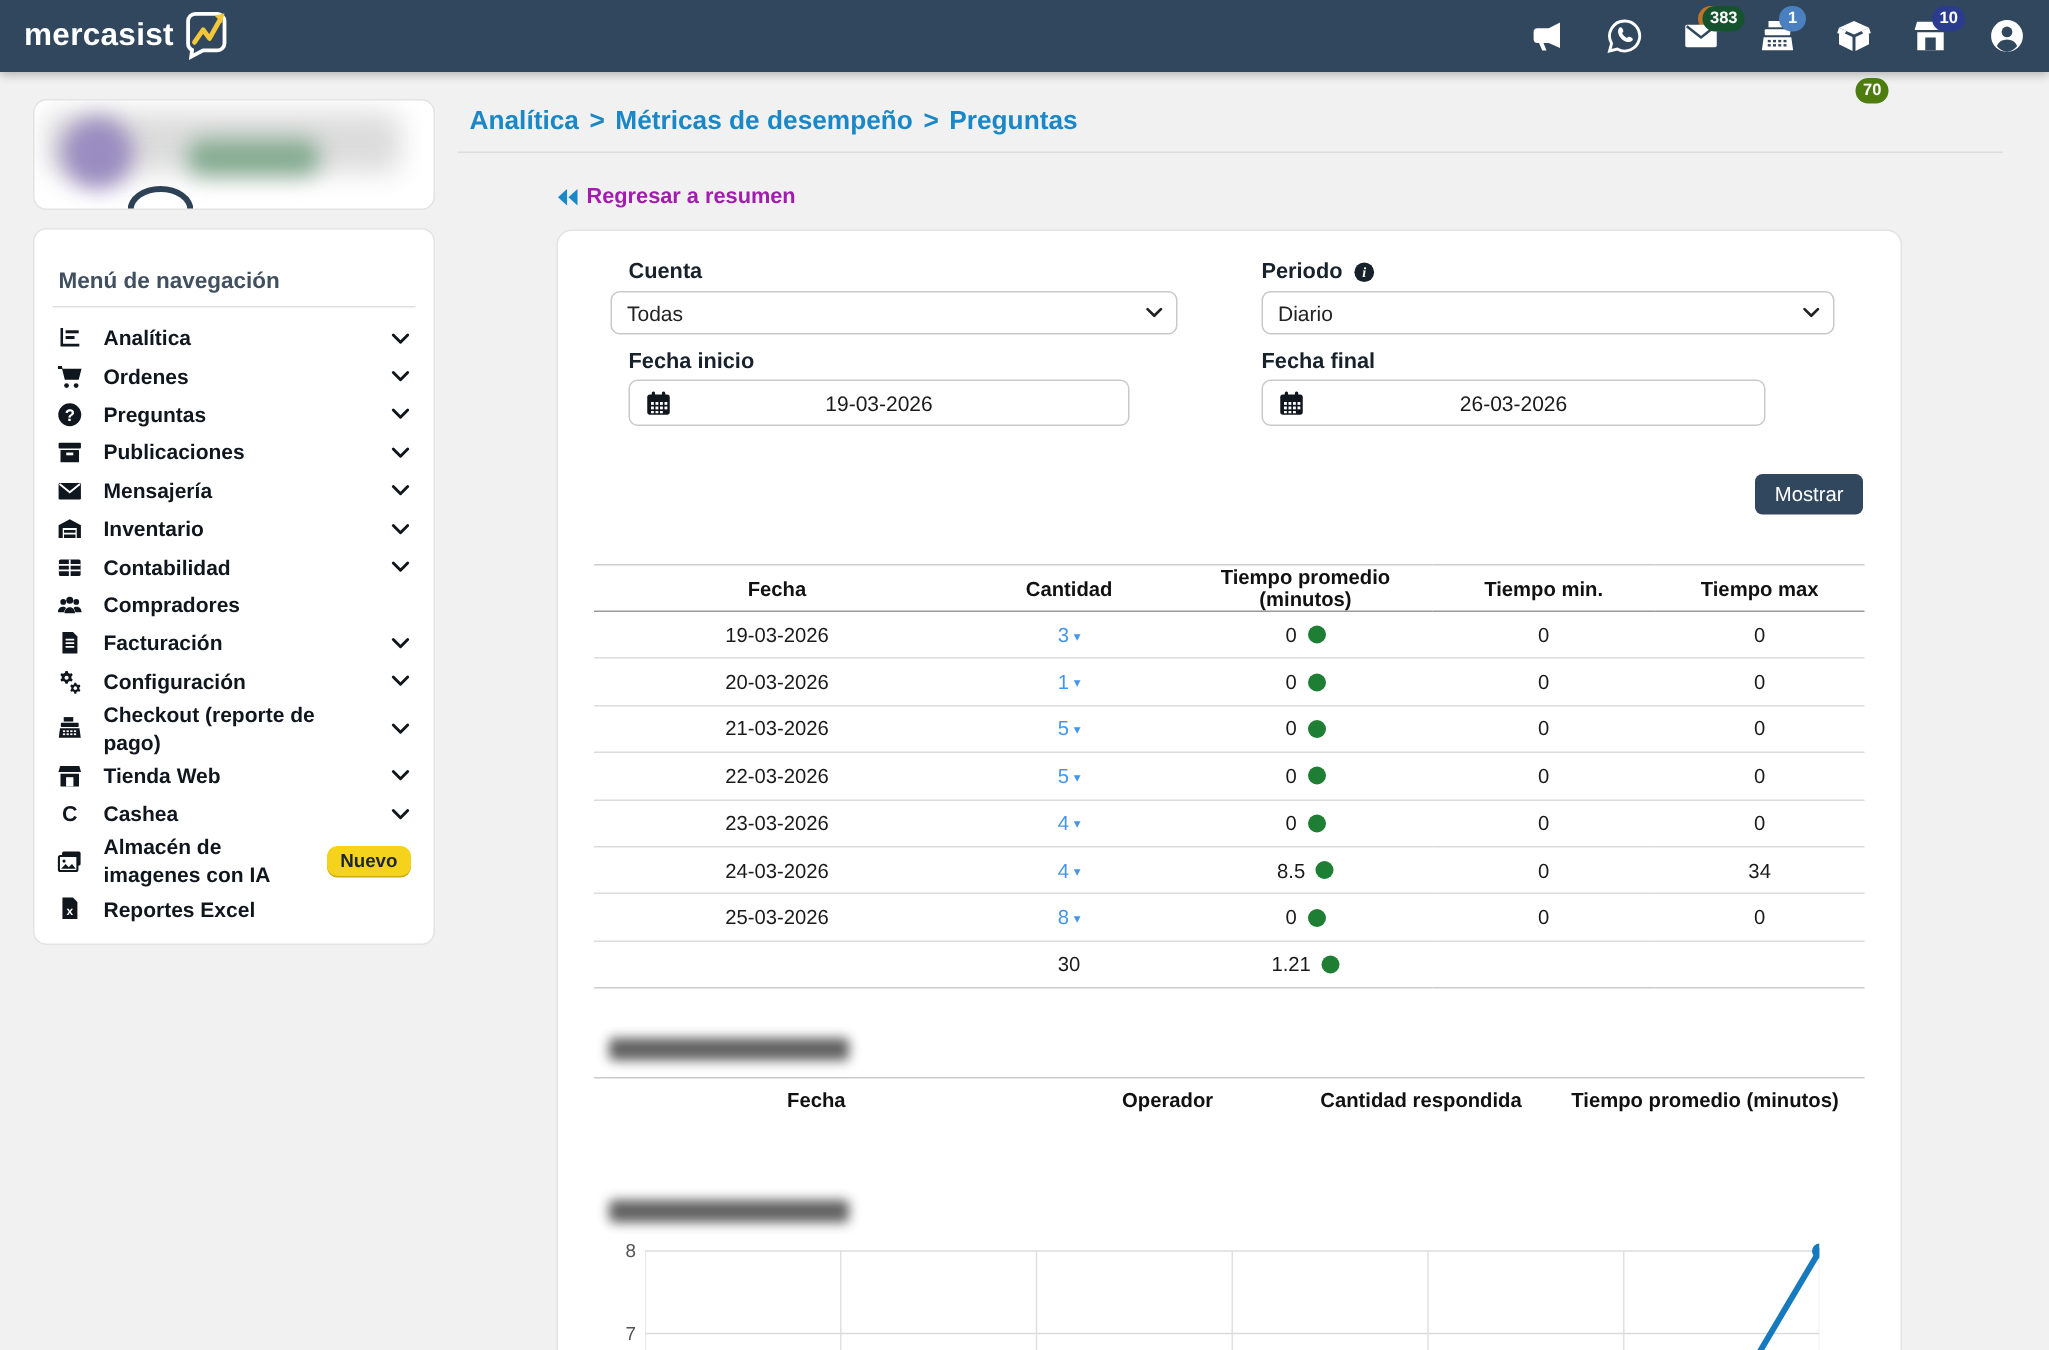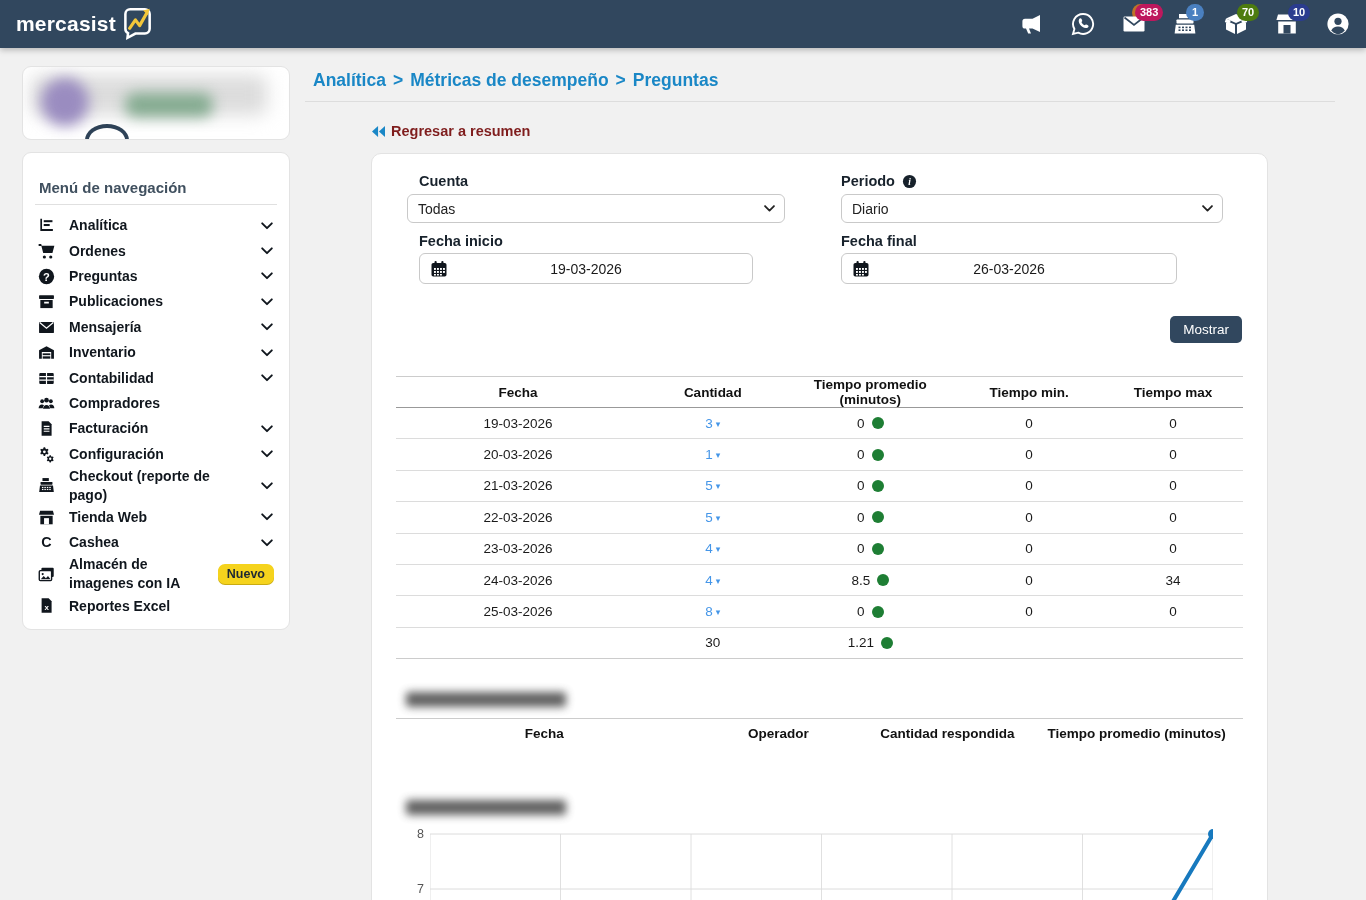--- a/index.html
+++ b/index.html
@@ -39,21 +39,21 @@
   .menu-item .mi-label{flex:1;font-size:14px;font-weight:bold;line-height:1.35;}
   .menu-item .mi-chevron{width:14px;height:14px;color:#10161d;}
   .menu-item .mi-chevron svg{width:14px;height:14px;display:block;}
   .badge-nuevo{background:#f5d31d;color:#1d2733;font-size:12.5px;font-weight:bold;
     border-radius:7px;padding:3px 9px;box-shadow:0 1px 0 #c9ab12;}
   
   .breadcrumb{position:absolute;left:313px;top:70px;font-size:17.5px;color:#1a87c6;font-weight:bold;}
   .breadcrumb .bc-item{cursor:pointer;}
   .breadcrumb .bc-sep{margin:0 7px;font-weight:bold;}
   .top-divider{position:absolute;left:305px;top:101px;width:1030px;height:1px;background:#ddd;}
-  .back-link{position:absolute;left:371px;top:123px;color:#7f1d1d;font-size:14.5px;font-weight:bold;
+  .back-link{position:absolute;left:371px;top:123px;color:#a21caf;font-size:14.5px;font-weight:bold;
     display:flex;align-items:center;gap:5px;cursor:pointer;}
   .back-link svg{width:15px;height:13px;}
   .main-card{left:371px;top:153px;width:897px;height:820px;border-radius:10px;}
   
   .f-label{position:absolute;font-size:14.5px;font-weight:bold;color:#18222c;display:flex;align-items:center;gap:7px;}
   .info-ic{width:15px;height:15px;color:#17212b;}
   .info-ic svg{width:15px;height:15px;display:block;}
   .sel-wrap{position:absolute;height:29px;border:1px solid #c9c9c9;border-radius:6px;background:#fff;display:flex;align-items:center;}
   .sel-wrap select{appearance:none;-webkit-appearance:none;border:none;outline:none;background:transparent;
     width:100%;height:100%;font-family:"Liberation Sans",sans-serif;font-size:14px;color:#222;padding:0 26px 0 10px;}
@@ -112,21 +112,21 @@
           <path d="M12 2a10 10 0 0 0-8.6 15L2 22l5.2-1.3A10 10 0 1 0 12 2z" fill="none" stroke="currentColor" stroke-width="1.9"></path>
           <path d="M8.3 6.8c.8-1.2 2-.6 2.4.4l.5 1.2c.2.6-.3 1.2-.8 1.6.6 1.5 1.8 2.7 3.3 3.3.4-.5 1-1 1.6-.8l1.2.5c1 .4 1.6 1.6.4 2.4-4.4 2.6-11.2-4.2-8.6-8.6z" fill="currentColor"></path>
         </svg>
         <span class="nav-badge" style="background: rgb(189, 115, 40); margin-left: 48px;">24</span>
       </span>
       <span class="nav-ic">
         <svg viewBox="0 0 24 24">
           <rect x="1.5" y="4.5" width="21" height="15" rx="1.2" fill="currentColor"></rect>
           <path d="M2.5 5.5 12 13l9.5-7.5" fill="none" stroke="#31475e" stroke-width="1.7"></path>
         </svg>
-        <span class="nav-badge" style="background: #be185d;">383</span>
+        <span class="nav-badge" style="background: #14532d;">383</span>
       </span>
       <span class="nav-ic">
         <svg viewBox="0 0 24 24">
           <rect x="6" y="2" width="9" height="4.2" fill="currentColor"></rect>
           <rect x="3.5" y="7.5" width="17" height="4" rx="0.7" fill="currentColor"></rect>
           <path d="M2.8 12.8h18.4l1.2 8.7H1.6z" fill="currentColor"></path>
           <g fill="#31475e">
             <rect x="5.5" y="14.6" width="2" height="1.6"></rect>
             <rect x="9" y="14.6" width="2" height="1.6"></rect>
             <rect x="12.5" y="14.6" width="2" height="1.6"></rect>
@@ -139,21 +139,21 @@
         </svg>
         <span class="nav-badge" style="background: rgb(74, 128, 192);">1</span>
       </span>
       <span class="nav-ic">
         <svg viewBox="0 0 24 24">
           <path d="M12 2 2 6.5l10 4.5 10-4.5z" fill="currentColor"></path>
           <path d="M2 8v9.5L11 22v-9.4L4.5 9.7 2 11z" fill="currentColor"></path>
           <path d="M22 8v9.5L13 22v-9.4l6.5-2.9L22 11z" fill="currentColor"></path>
           <path d="M2 6.5 0.8 10l4 1.8L7 8.7zM22 6.5l1.2 3.5-4 1.8-2.2-3.1z" fill="currentColor"></path>
         </svg>
-        <span class="nav-badge" style="background: #4d7c0f;">70</span>
+        <span class="nav-badge" style="background: #4d7c0f; margin-top: 48px;">70</span>
       </span>
       <span class="nav-ic">
         <svg viewBox="0 0 24 24">
           <path d="M3 2.5h18l1.6 5.5H1.4z" fill="currentColor"></path>
           <path d="M3.2 9.5h17.6V21.5H3.2z" fill="currentColor"></path>
           <rect x="8.5" y="13" width="7" height="8.5" fill="#31475e"></rect>
         </svg>
         <span class="nav-badge" style="background: rgb(43, 60, 143);">10</span>
       </span>
       <span class="nav-ic">

